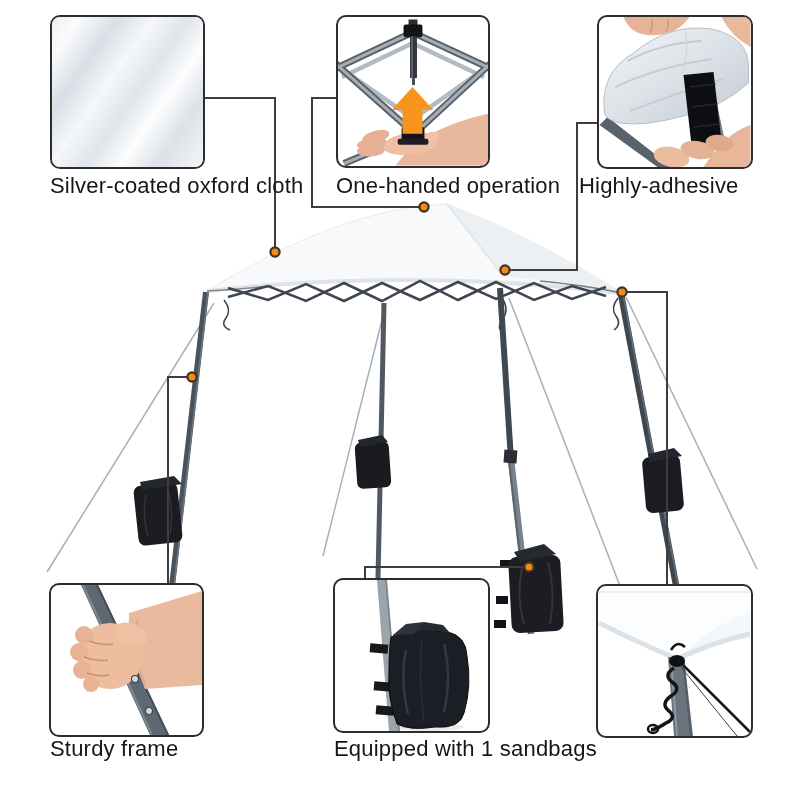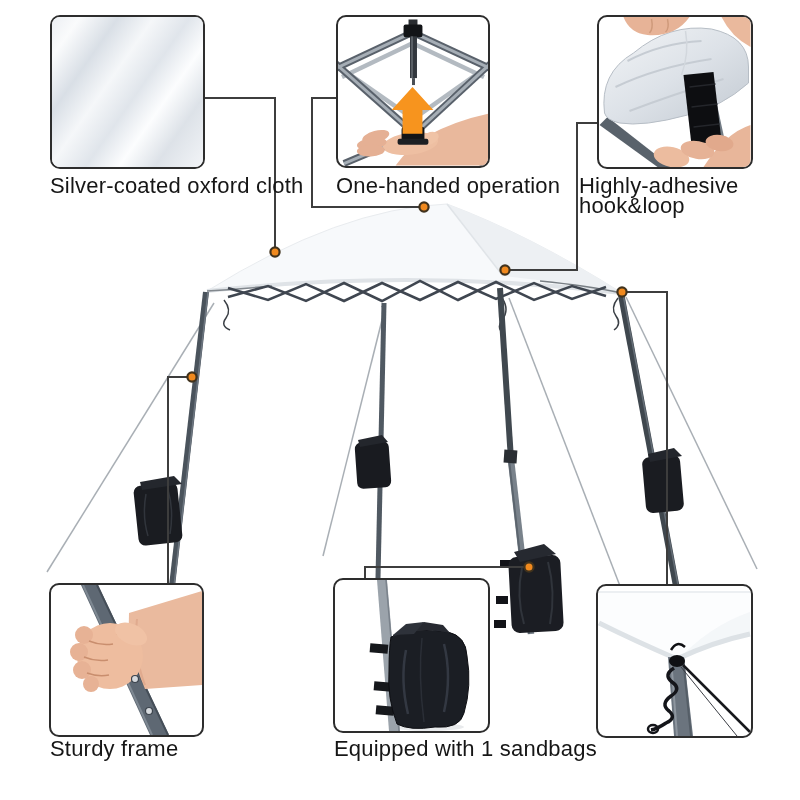--- a/index.html
+++ b/index.html
@@ -258,21 +258,20 @@
   </div>
 
   <div class="label l1">
     <span>Silver-coated oxford cloth</span>
   </div>
   <div class="label l2">
     <span>One-handed operation</span>
   </div>
   <div class="label l3">
     <span>Highly-adhesive</span>
-    <span>hook&amp;loop</span>
   </div>
   <div class="label l4">
     <span>Sturdy frame</span>
   </div>
   <div class="label l5">
     <span>Equipped with 1 sandbags</span>
   </div>
 
 </div>
 

